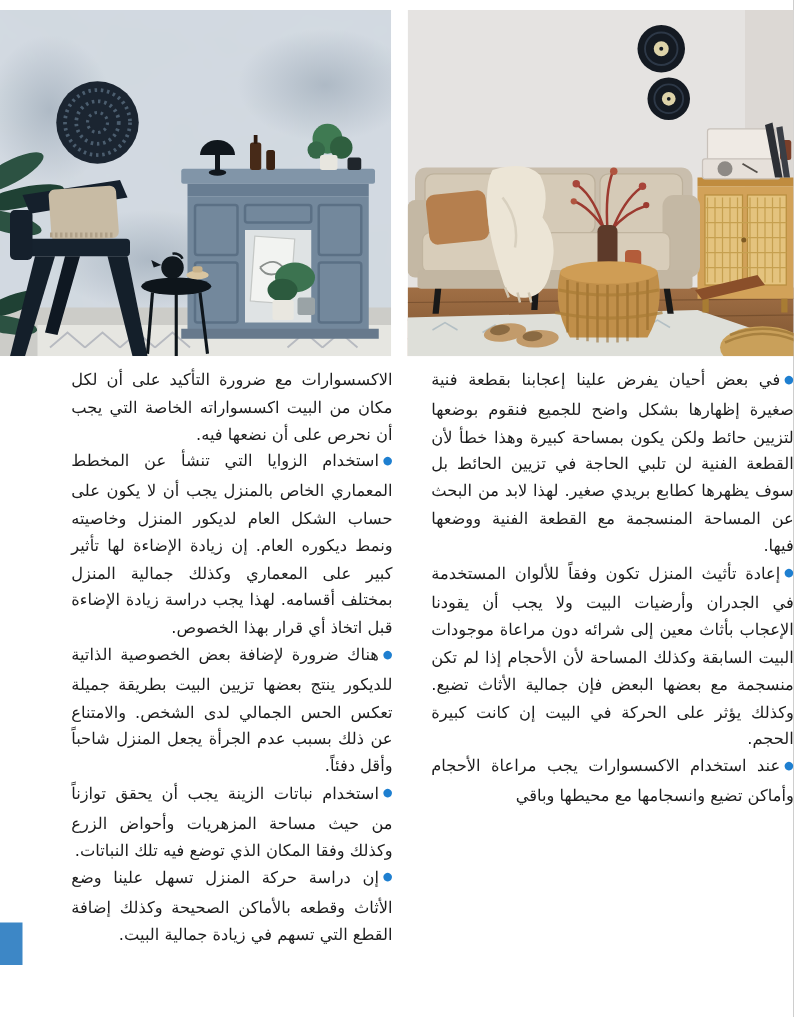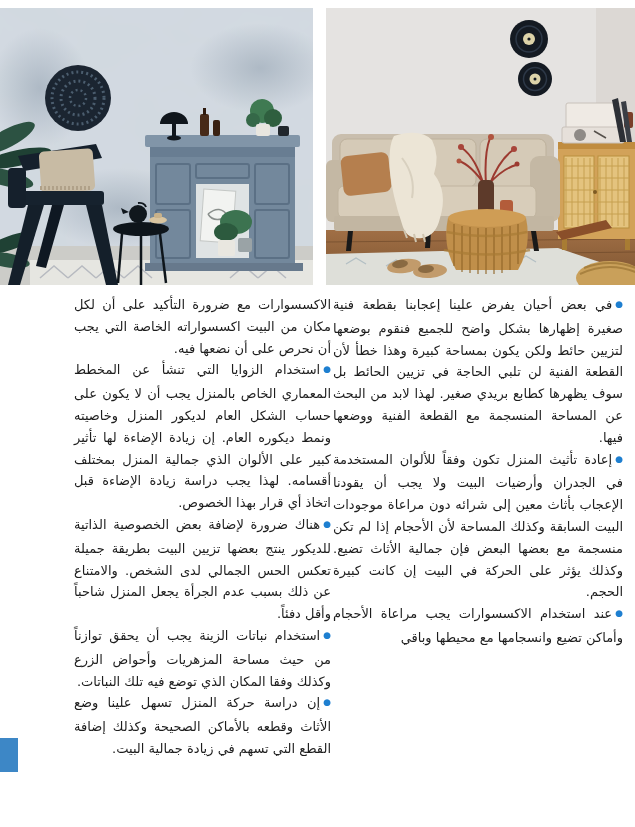--- a/index.html
+++ b/index.html
@@ -13,22 +13,22 @@
   .photo-left{left:0;width:313px;}
   .photo-right{left:326px;width:309px;}
   .col{
     position:absolute;top:294px;
     direction:rtl;
     text-align:justify;
     color:#1d1d1d;
     font-size:13px;
     line-height:21.8px;
   }
-  .col-right{right:12px;width:290px;}
-  .col-left{right:304px;width:257px;}
+  .col-right{right:0;width:290px;}
+  .col-left{right:321px;width:257px;}
   .para{margin:0;text-align:justify;text-align-last:right;}
   .dot{
     color:#1e7fd0;
     font-size:9px;
     display:inline-block;
     transform:translateY(-2px);
     margin-left:3px;
   }
   .page-marker{
     position:absolute;left:0;top:738px;width:18px;height:34px;
@@ -253,21 +253,21 @@
 
 
       <p class="para"><span class="dot" style="color: rgb(30, 127, 208);">●</span><span>عند استخدام الاكسسوارات يجب مراعاة الأحجام وأماكن تضيع وانسجامها مع محيطها وباقي</span></p>
     </div>
 
   <div class="col col-left">
 
       <p class="para"><span>الاكسسوارات مع ضرورة التأكيد على أن لكل مكان من البيت اكسسواراته الخاصة التي يجب أن نحرص على أن نضعها فيه.</span></p>
 
 
-      <p class="para"><span class="dot" style="color: rgb(30, 127, 208);">●</span><span>استخدام الزوايا التي تنشأ عن المخطط المعماري الخاص بالمنزل يجب أن لا يكون على حساب الشكل العام لديكور المنزل وخاصيته ونمط ديكوره العام. إن زيادة الإضاءة لها تأثير كبير على الألوان الذي جمالية المنزل بمختلف أقسامه. لهذا يجب دراسة زيادة الإضاءة قبل اتخاذ أي قرار بهذا الخصوص.</span></p>
+      <p class="para"><span class="dot" style="color: rgb(30, 127, 208);">●</span><span>استخدام الزوايا التي تنشأ عن المخطط المعماري الخاص بالمنزل يجب أن لا يكون على حساب الشكل العام لديكور المنزل وخاصيته ونمط ديكوره العام. إن زيادة الإضاءة لها تأثير كبير على المعماري وكذلك جمالية المنزل بمختلف أقسامه. لهذا يجب دراسة زيادة الإضاءة قبل اتخاذ أي قرار بهذا الخصوص.</span></p>
 
       <p class="para"><span class="dot" style="color: rgb(30, 127, 208);">●</span><span>هناك ضرورة لإضافة بعض الخصوصية الذاتية للديكور ينتج بعضها تزيين البيت بطريقة جميلة تعكس الحس الجمالي لدى الشخص. والامتناع عن ذلك بسبب عدم الجرأة يجعل المنزل شاحباً وأقل دفئاً.</span></p>
 
       <p class="para"><span class="dot" style="color: rgb(30, 127, 208);">●</span><span>استخدام نباتات الزينة يجب أن يحقق توازناً من حيث مساحة المزهريات وأحواض الزرع وكذلك وفقا المكان الذي توضع فيه تلك النباتات.</span></p>
 
       <p class="para"><span class="dot" style="color: rgb(30, 127, 208);">●</span><span>إن دراسة حركة المنزل تسهل علينا وضع الأثاث وقطعه بالأماكن الصحيحة وكذلك إضافة القطع التي تسهم في زيادة جمالية البيت.</span></p>
     </div>
 
   <div class="page-marker" style="background: rgb(61, 135, 198);"></div>
 

